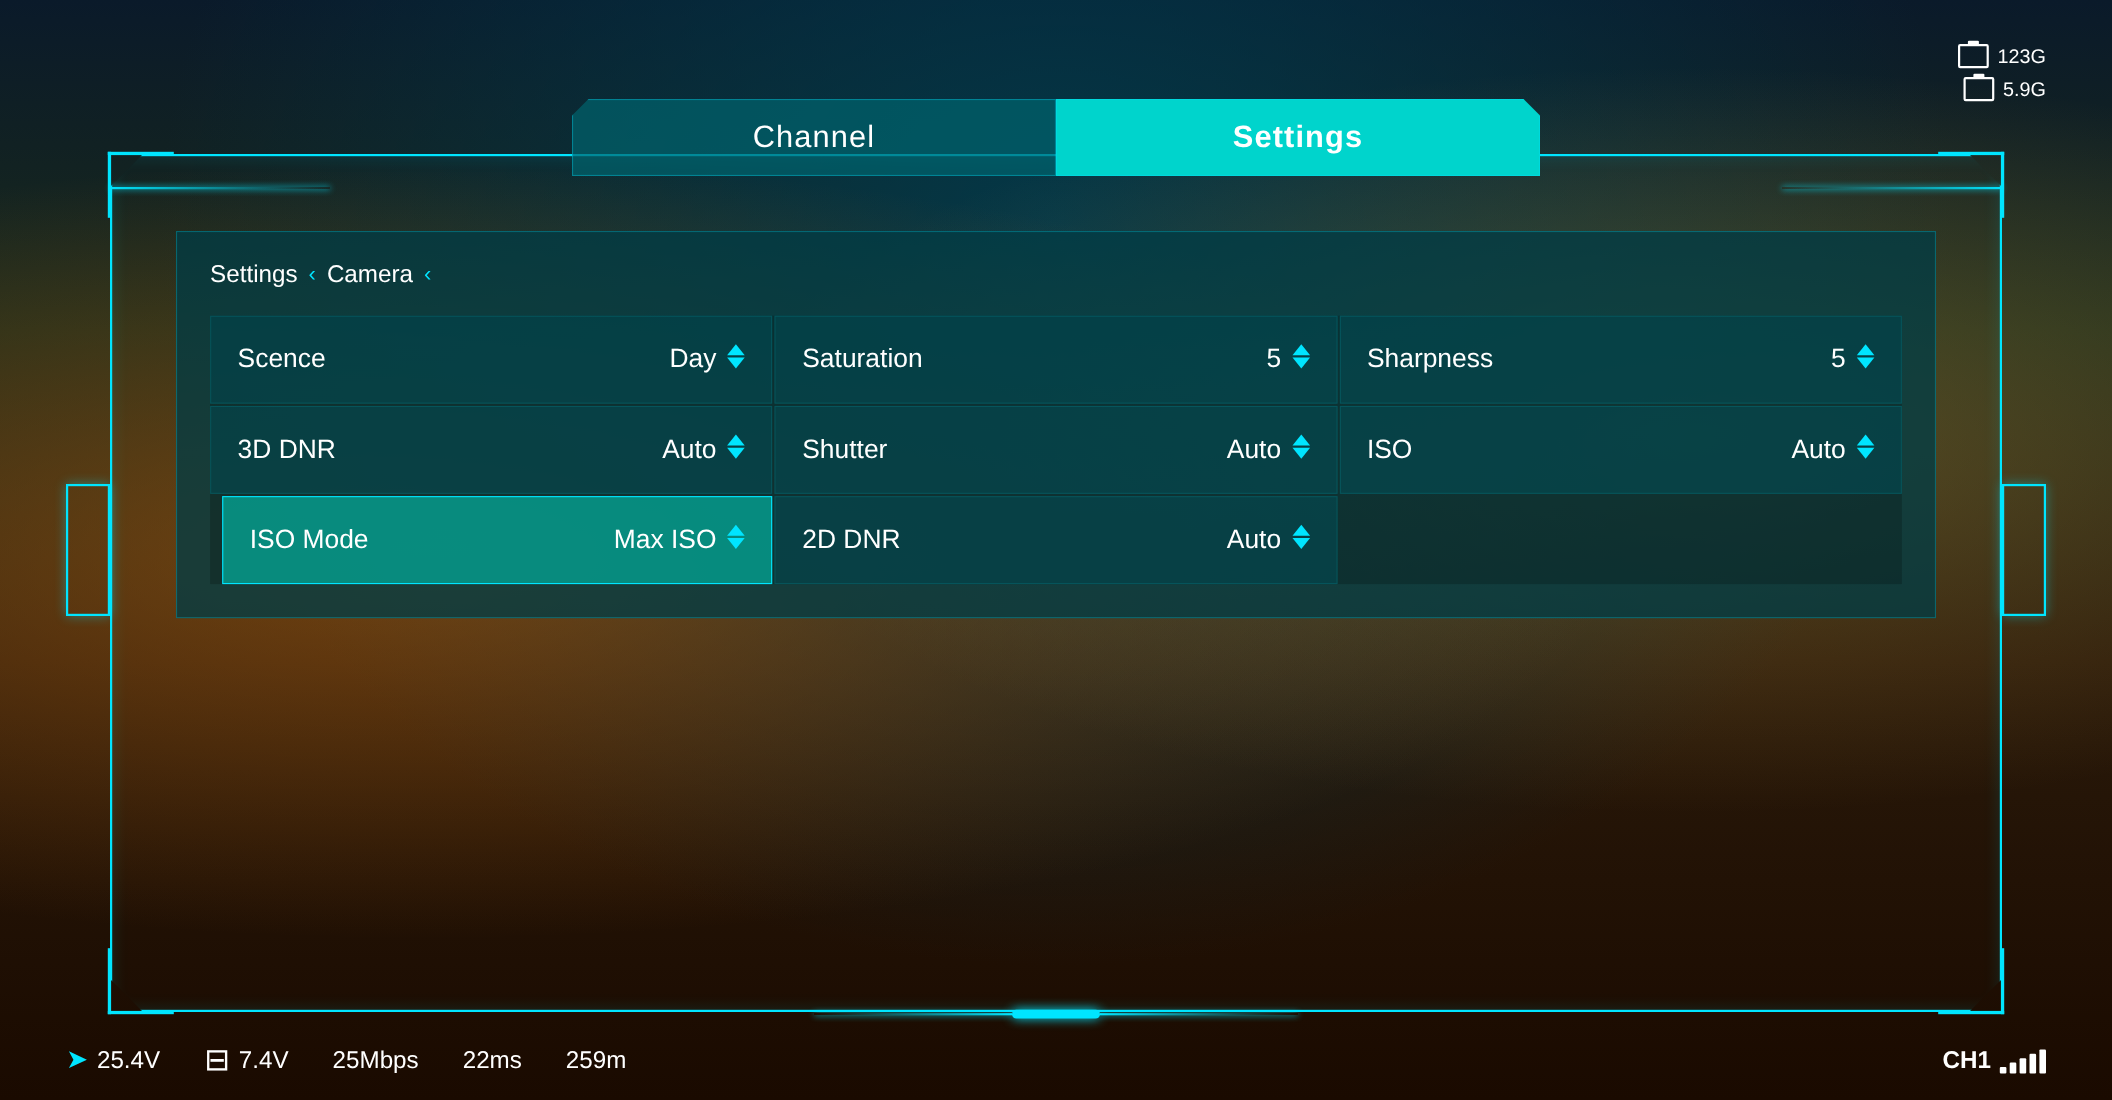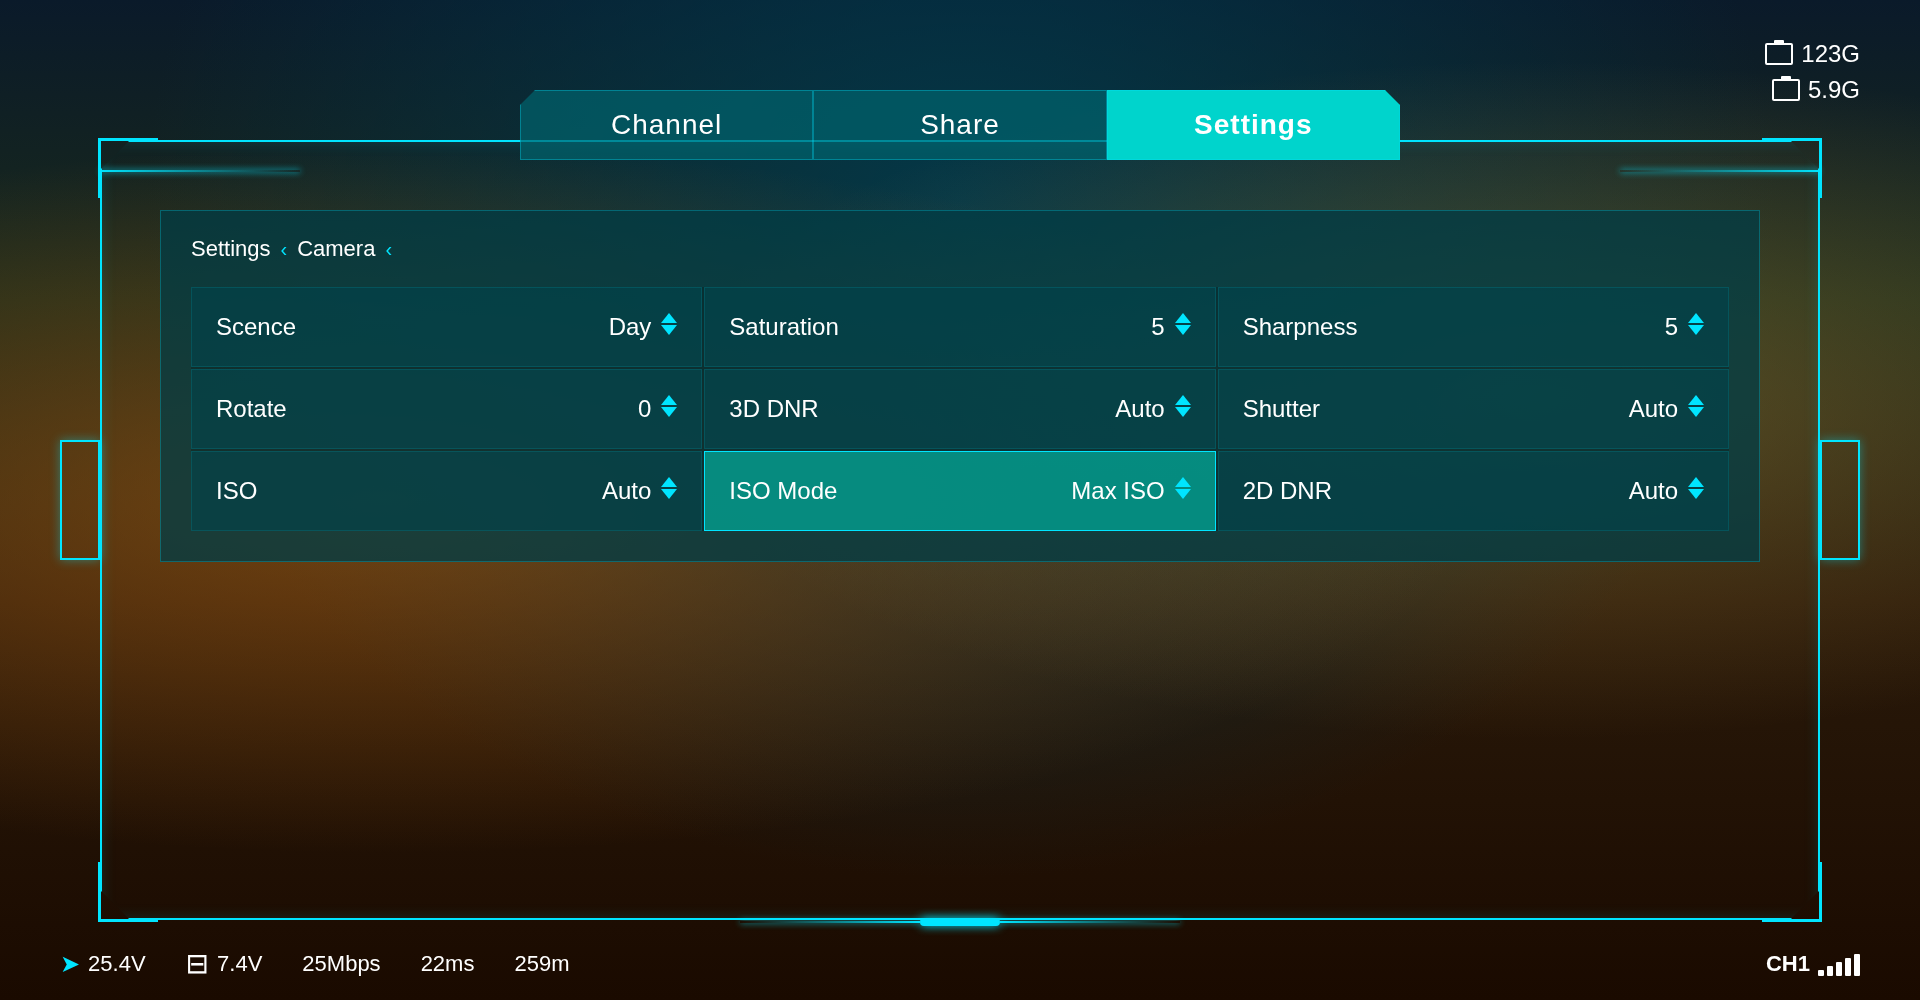--- a/index.html
+++ b/index.html
@@ -116,21 +116,21 @@
       flex-direction: column;
       gap: 8px;
       align-items: flex-end;
     }
 
     .status-item {
       display: flex;
       align-items: center;
       gap: 8px;
       color: #fff;
-      font-size: 24px;
+      font-size: 18px;
     }
 
     .storage-icon {
       width: 28px;
       height: 22px;
       border: 2px solid #fff;
       border-radius: 2px;
       position: relative;
       background: transparent;
     }
@@ -188,20 +188,21 @@
       padding: 18px 24px;
       background: rgba(0,80,90,0.5);
       border: 1px solid rgba(0,200,220,0.15);
       min-height: 80px;
       gap: 44px;
     }
 
     .setting-cell.highlighted {
       background: rgba(0,200,180,0.6);
       border-color: #00e5ff;
+      margin-left: 11px;
     }
 
     .setting-label {
       color: #ffffff;
       font-size: 24px;
       font-weight: 400;
     }
 
     .setting-value-group {
       display: flex;
@@ -347,23 +348,20 @@
 <div class="frame-corner-br"></div>
 <div class="side-left"></div>
 <div class="side-right"></div>
 <div class="deco-top-left"></div>
 <div class="deco-top-right"></div>
 
 <nav class="nav-tabs">
   <div class="nav-tab">
     <span>Channel</span>
   </div>
-  <div class="nav-tab">
-    <span>Share</span>
-  </div>
   <div class="nav-tab active">
     <span>Settings</span>
   </div>
 </nav>
 
 <div class="status-top-right">
   <div class="status-item">
     <div class="storage-icon"></div>
     <span>123G</span>
   </div>
@@ -402,30 +400,20 @@
           <span class="spinner-up"></span>
           <span class="spinner-down"></span>
         </div>
       </div>
     </div>
 
     <div class="setting-cell">
       <span class="setting-label">Sharpness</span>
       <div class="setting-value-group">
         <span class="setting-value">5</span>
-        <div class="spinner">
-          <span class="spinner-up"></span>
-          <span class="spinner-down"></span>
-        </div>
-      </div>
-    </div>
-    <div class="setting-cell">
-      <span class="setting-label">Rotate</span>
-      <div class="setting-value-group">
-        <span class="setting-value">0</span>
         <div class="spinner">
           <span class="spinner-up"></span>
           <span class="spinner-down"></span>
         </div>
       </div>
     </div>
 
     <div class="setting-cell">
       <span class="setting-label">3D DNR</span>
       <div class="setting-value-group">

